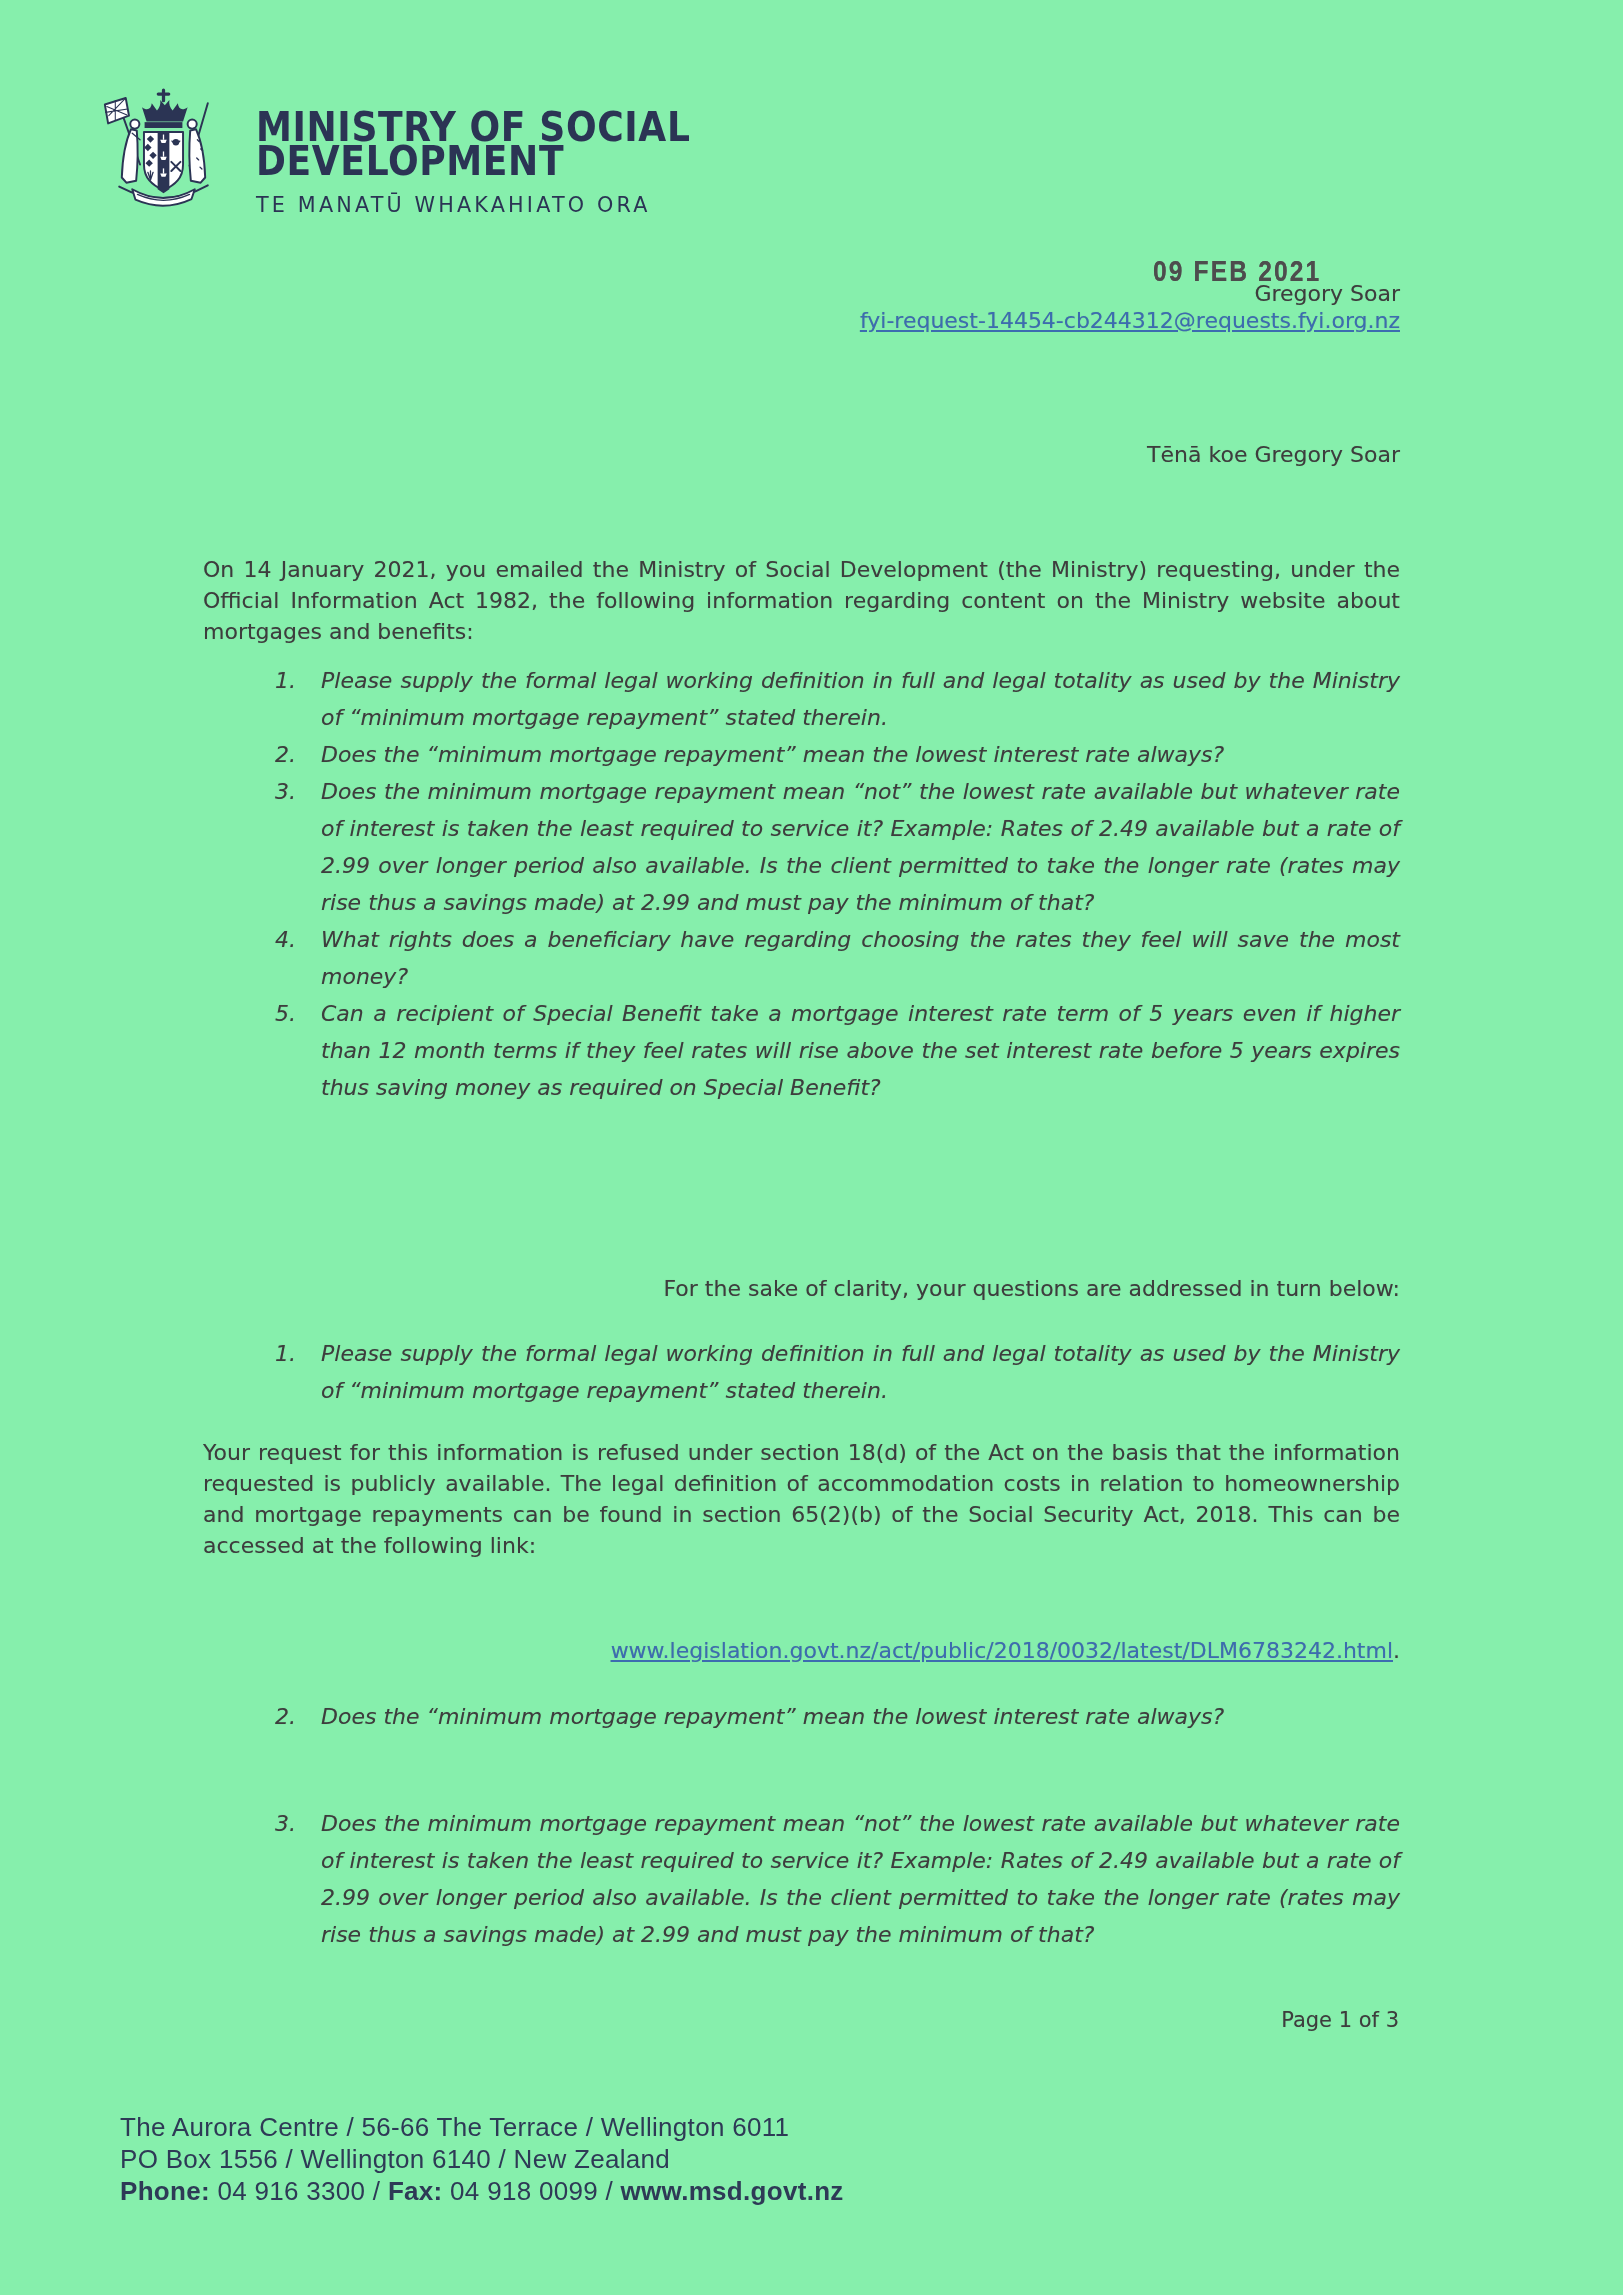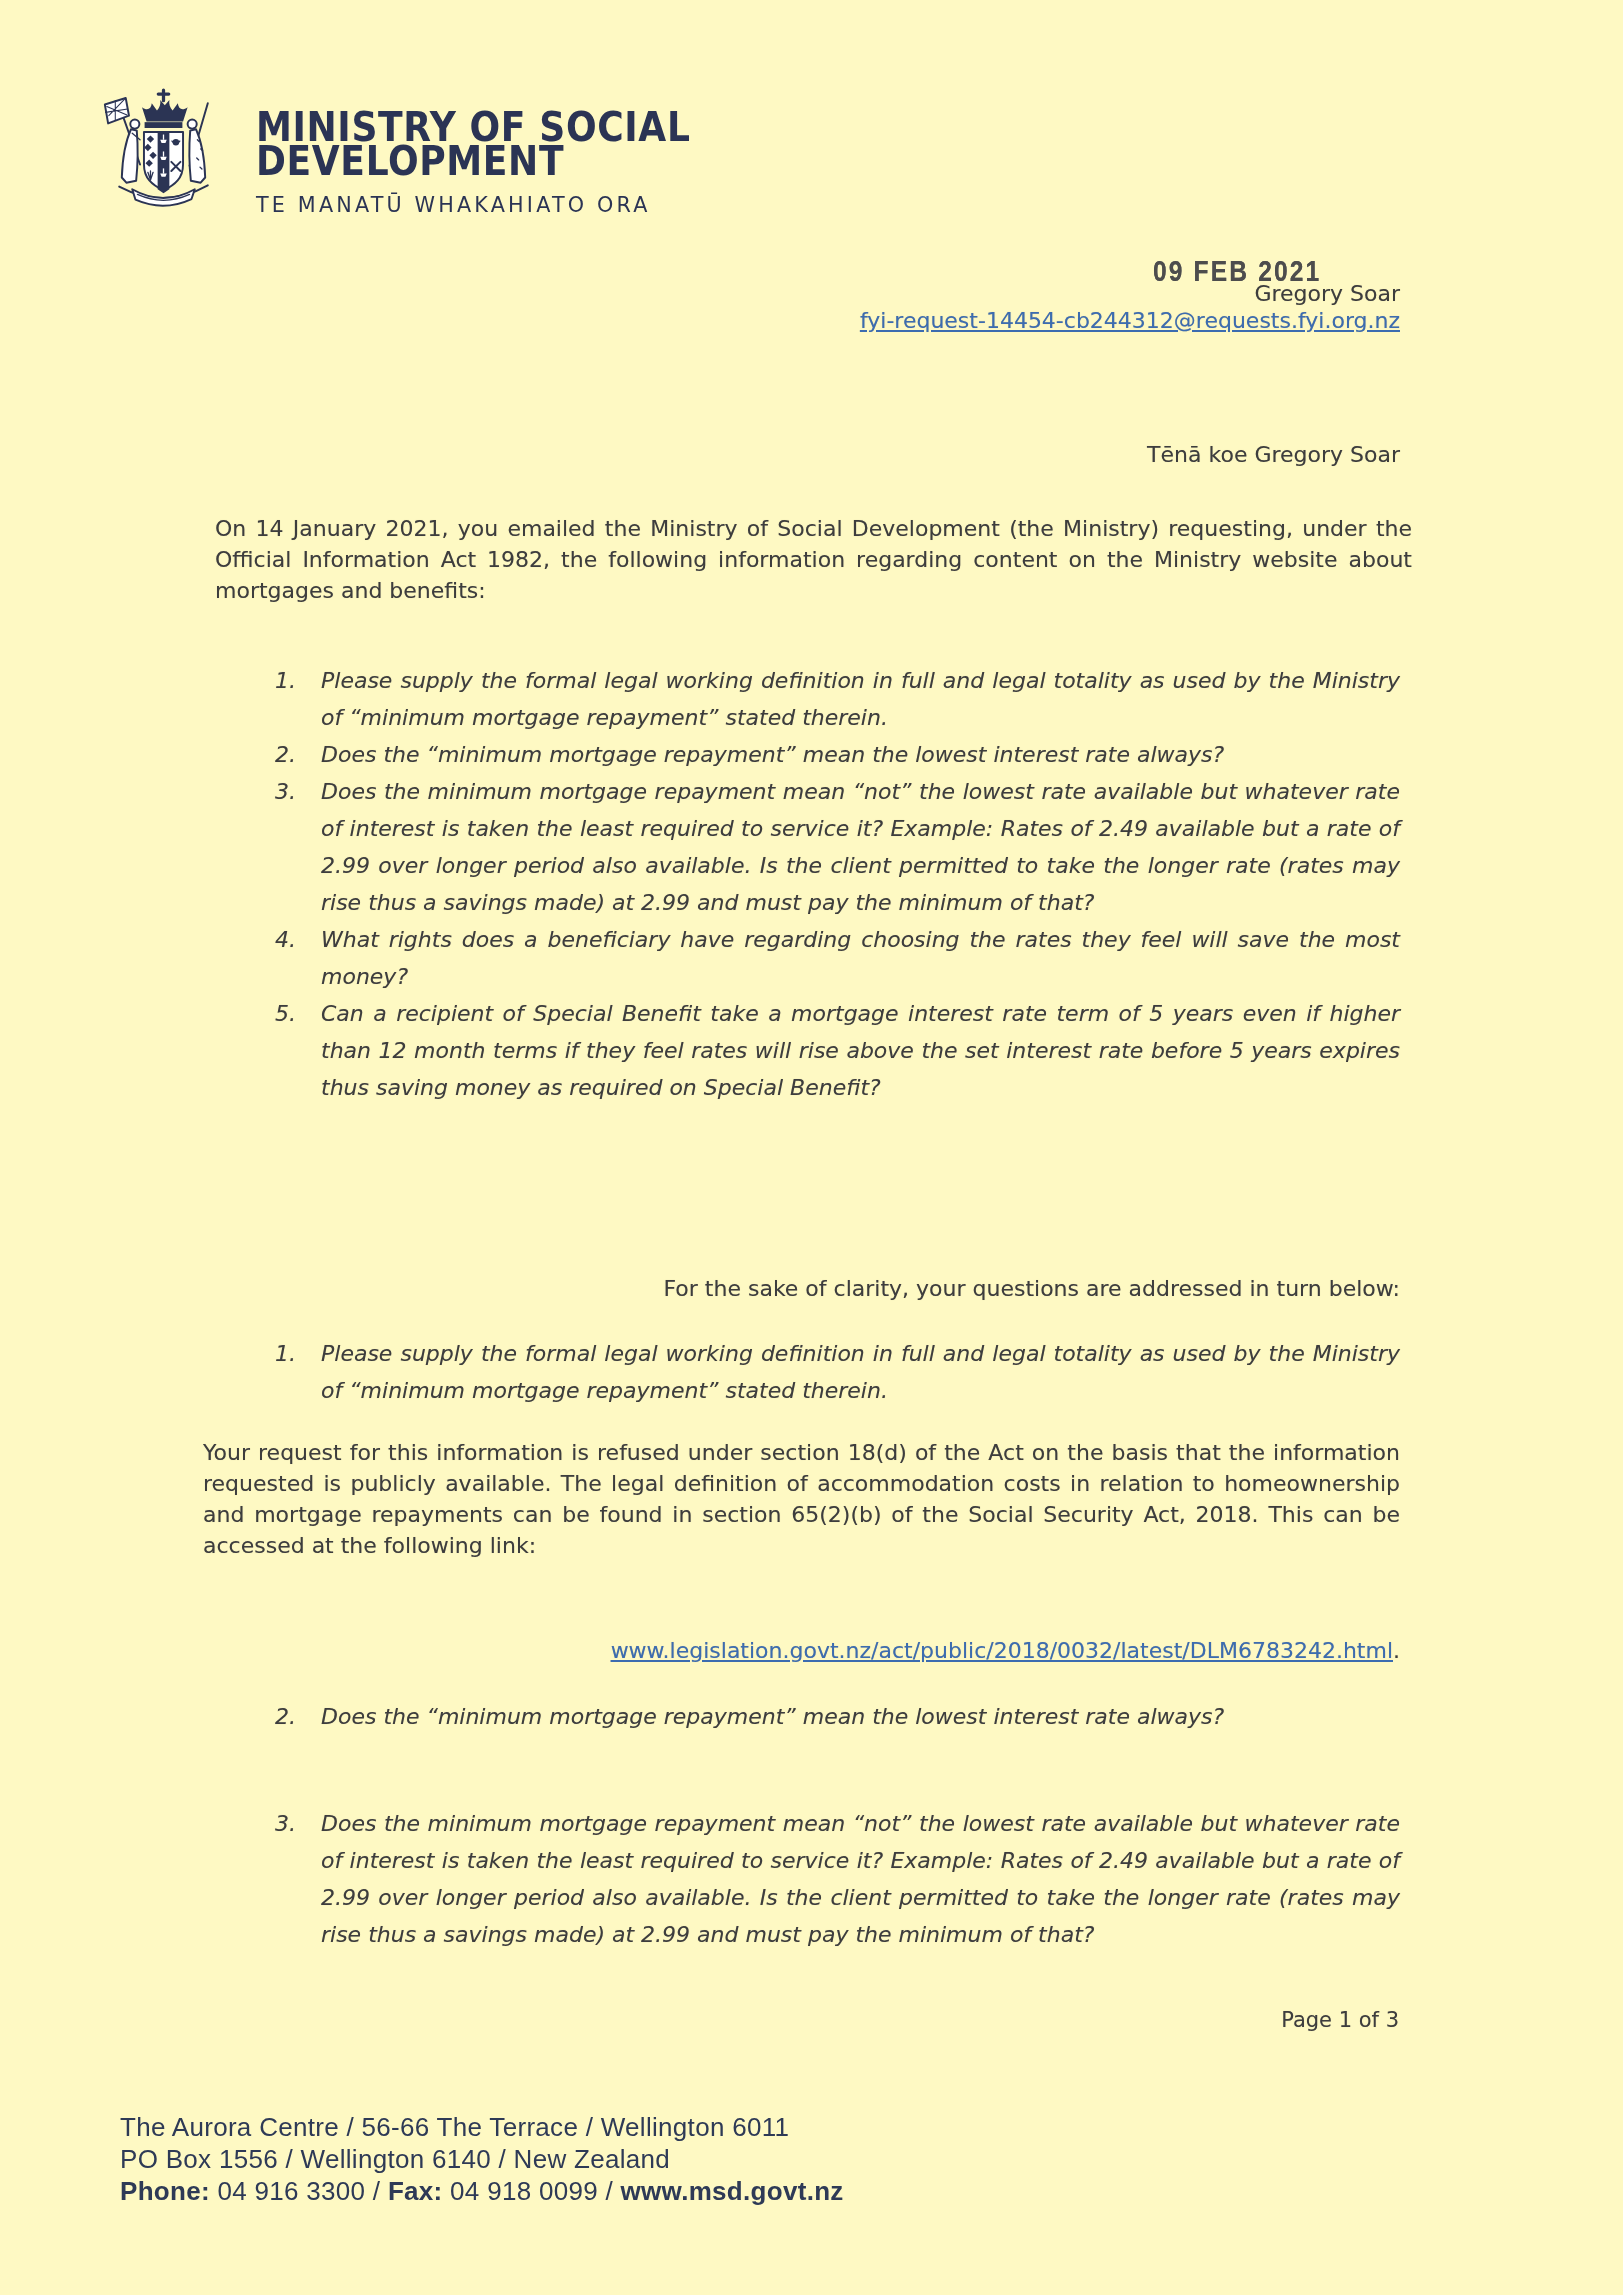--- a/index.html
+++ b/index.html
@@ -1,19 +1,19 @@
 <!DOCTYPE html>
 <html style="font-size:10.5px"><head>
 <meta charset="utf-8">
 <style>
   html,body{margin:0;padding:0;background:#9a9a9a;}
   .page{
     position:relative;
     width:1624px;height:2295px;
-    background:#fef9c3;
+    background:#86efac;
     overflow:hidden;
     font-family:"DejaVu Sans", sans-serif;
     color:#3d3d3d;
   }
   
   .crest{position:absolute;left:98px;top:85px;width:131px;height:131px;}
   .wordmark{position:absolute;left:256px;top:110px;color:#2b3454;}
   .wm-line{
     font-size:41px;font-weight:bold;line-height:34px;letter-spacing:0.7px;
     transform:scaleX(.88);transform-origin:left center;white-space:nowrap;
@@ -118,21 +118,21 @@
 
   <div class="stamp">09 FEB 2021</div>
 
   <div class="block t34 scan" style="top:278px;">Gregory Soar</div>
   <div class="block t34 scan" style="top:305px;">
     <a class="doclink">fyi-request-14454-cb244312@requests.fyi.org.nz</a>
   </div>
 
   <div class="block t34 scan" style="top:439px;">Tēnā koe Gregory Soar</div>
 
-  <div class="block t34 scan justify" style="top:513px;margin-left:12px;">On 14 January 2021, you emailed the Ministry of Social Development (the Ministry) requesting, under the Official Information Act 1982, the following information regarding content on the Ministry website about mortgages and benefits:</div>
+  <div class="block t34 scan justify" style="top:554px;">On 14 January 2021, you emailed the Ministry of Social Development (the Ministry) requesting, under the Official Information Act 1982, the following information regarding content on the Ministry website about mortgages and benefits:</div>
 
   <div class="qlist scan" style="top:662px;">
     <div class="q-item">
       <span class="q-num">1.</span>
       <span>Please supply the formal legal working definition in full and legal totality as used by the Ministry of “minimum mortgage repayment” stated therein.</span>
     </div>
     <div class="q-item">
       <span class="q-num">2.</span>
       <span>Does the “minimum mortgage repayment” mean the lowest interest rate always?</span>
     </div>

